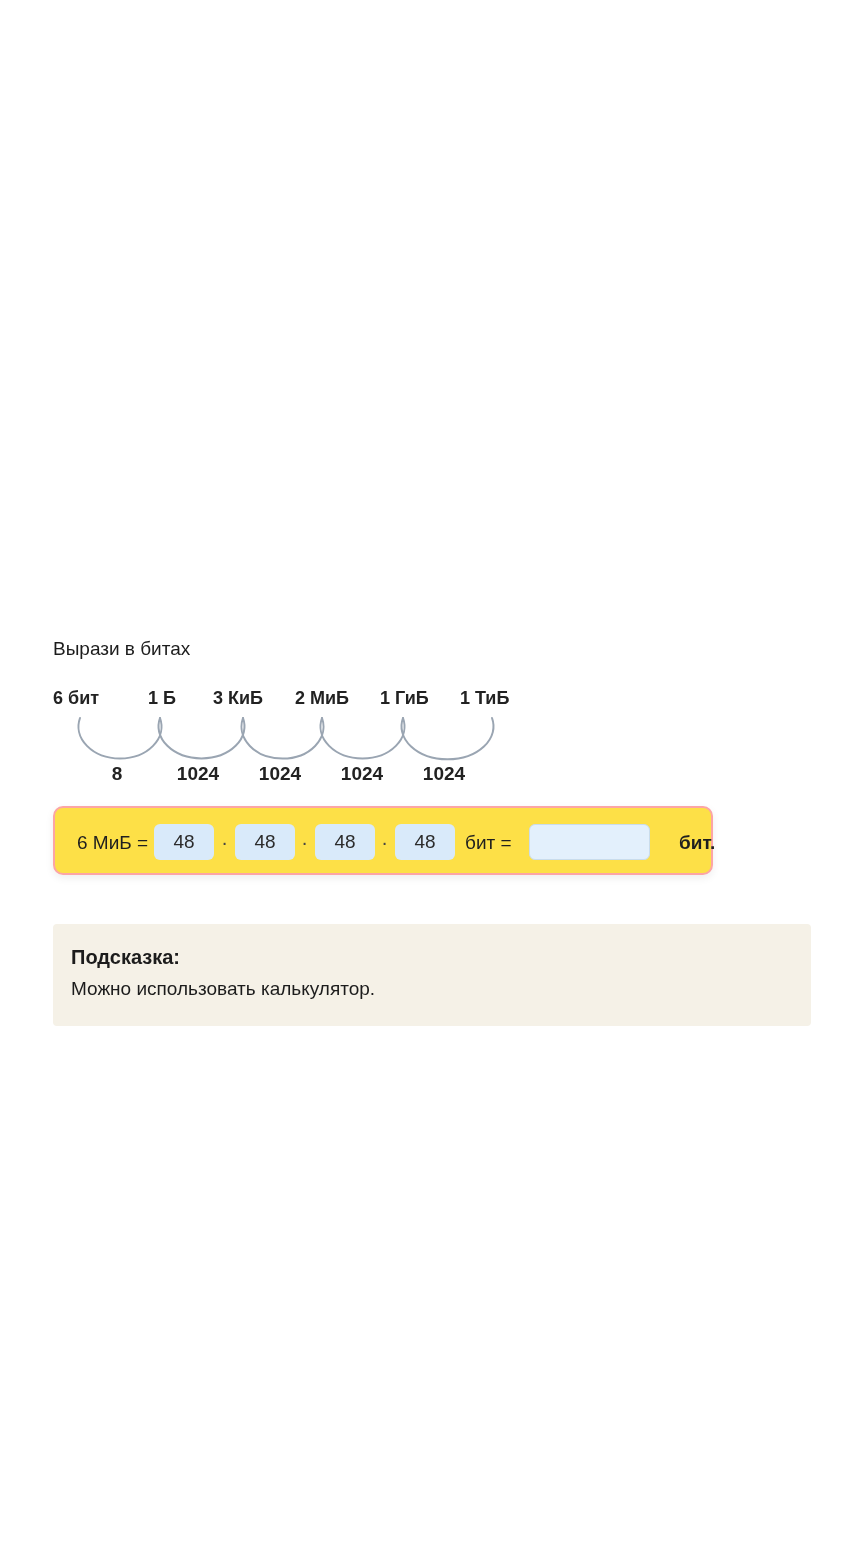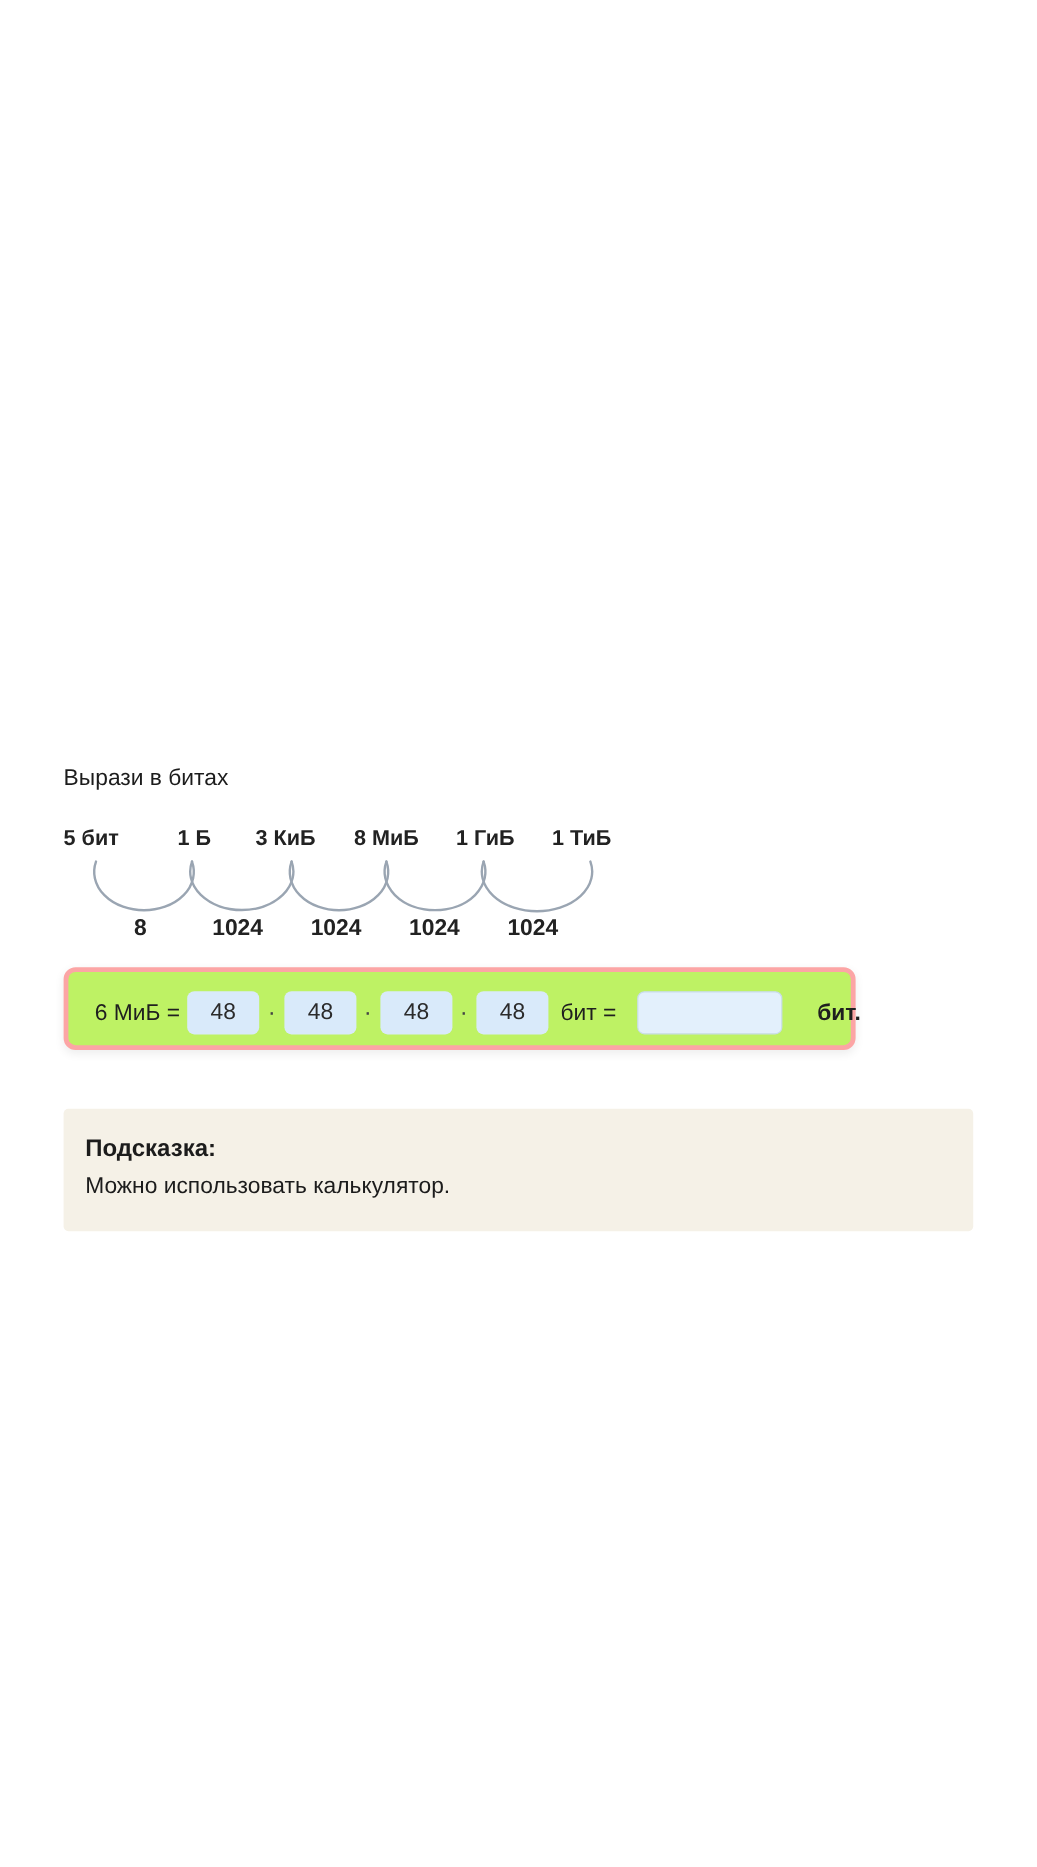--- a/index.html
+++ b/index.html
@@ -75,22 +75,22 @@
   .f4 { left: 444px; }
 
   
   .equation-card {
     position: absolute;
     left: 53px;
     top: 806px;
     width: 660px;
     height: 69px;
     box-sizing: border-box;
-    background: #bef264;
-    border: 4px solid #fca5a5;
+    background: #fde047;
+    border: 2px solid #fca5a5;
     border-radius: 10px;
     box-shadow: 0 3px 8px rgba(0,0,0,0.07);
   }
   .eq-text {
     position: absolute;
     top: 0;
     height: 69px;
     line-height: 69px;
     font-size: 19px;
     color: #1f1f1f;
@@ -177,24 +177,24 @@
     color: #1c1c1c;
   }
 </style>
 </head>
 <body>
 
 <div class="page">
 
   <div class="task-title">Вырази в битах</div>
 
-  <span class="unit-label u0">5 бит</span>
+  <span class="unit-label u0">6 бит</span>
   <span class="unit-label u1">1 Б</span>
   <span class="unit-label u2">3 КиБ</span>
-  <span class="unit-label u3">8 МиБ</span>
+  <span class="unit-label u3">2 МиБ</span>
   <span class="unit-label u4">1 ГиБ</span>
   <span class="unit-label u5">1 ТиБ</span>
 
   <svg class="arcs-svg" viewBox="70 708 430 56" xmlns="http://www.w3.org/2000/svg">
     <path d="M 80 718 A 41.5 32 0 1 0 160 718"></path>
     <path d="M 160 718 A 43 32 0 1 0 243 718"></path>
     <path d="M 243 718 A 41 32 0 1 0 322 718"></path>
     <path d="M 322 718 A 42 32 0 1 0 403 718"></path>
     <path d="M 403 718 A 46 33 0 1 0 492 718"></path>
   </svg>

